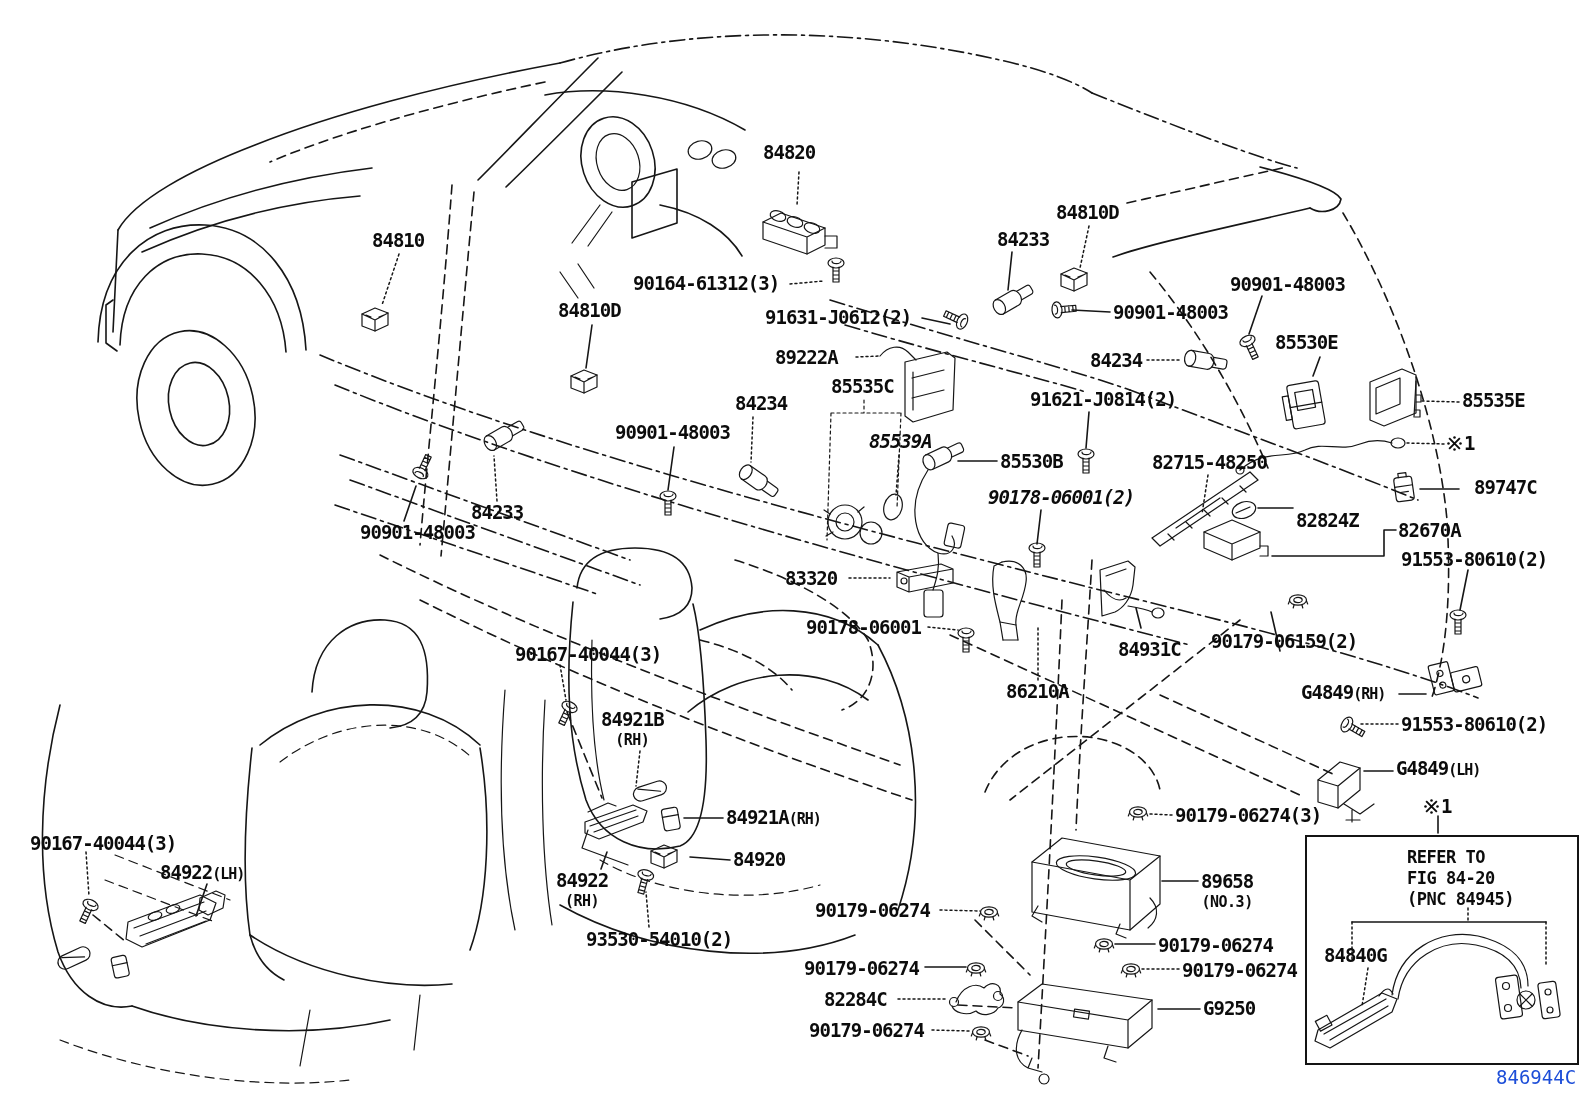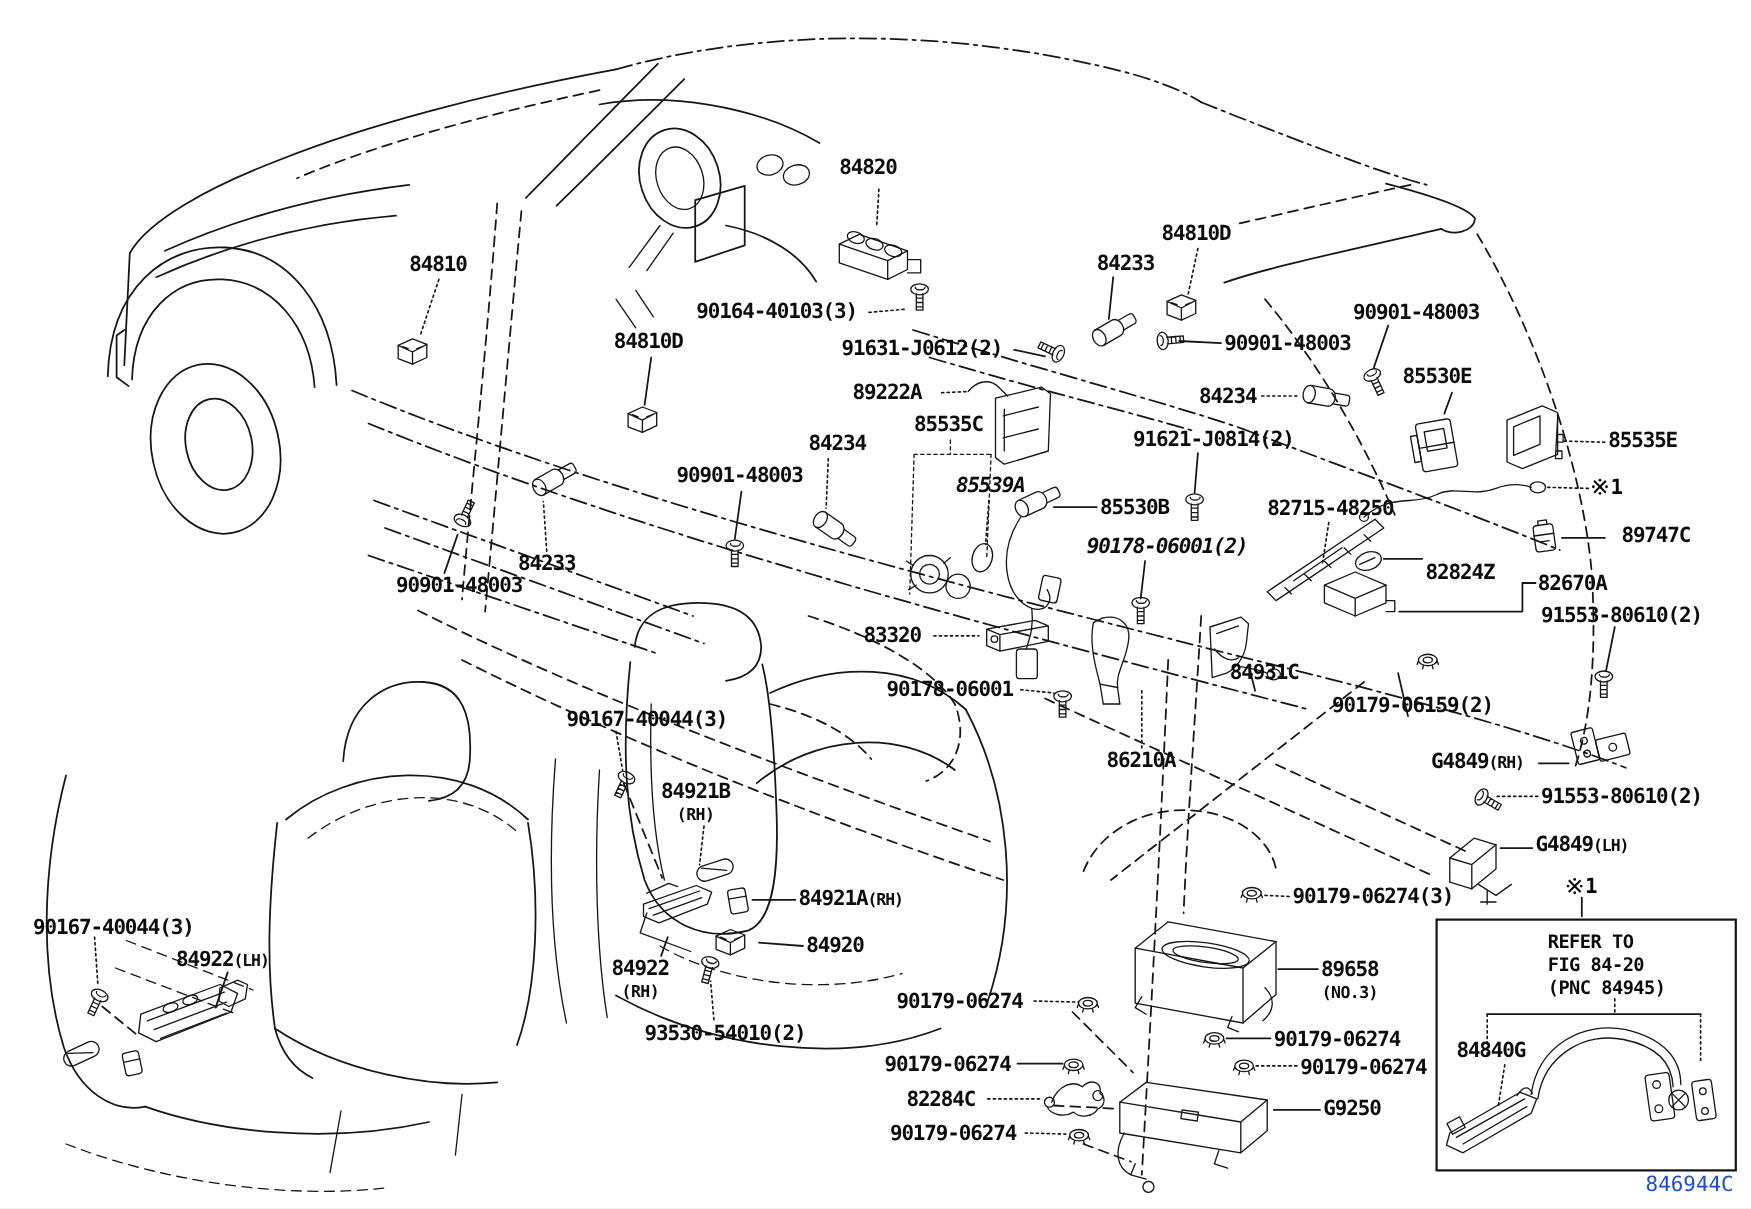--- a/index.html
+++ b/index.html
@@ -410,21 +410,21 @@
     <span>FIG 84-20</span><br>
     <span>(PNC 84945)</span></div>
 </div>
 
 <div id="labels">
       <div class="pl" style="left: 763px; top: 143px;"><span>84820</span></div>
       <div class="pl" style="left: 1056px; top: 203px;"><span>84810D</span></div>
       <div class="pl" style="left: 997px; top: 230px;"><span>84233</span></div>
       <div class="pl" style="left: 1230px; top: 275px;"><span>90901-48003</span></div>
       <div class="pl" style="left: 372px; top: 231px;"><span>84810</span></div>
-      <div class="pl" style="left: 633px; top: 274px;"><span>90164-40103(3)</span></div>
+      <div class="pl" style="left: 633px; top: 274px;"><span>90164-61312(3)</span></div>
       <div class="pl" style="left: 765px; top: 308px;"><span>91631-J0612(2)</span></div>
       <div class="pl" style="left: 558px; top: 301px;"><span>84810D</span></div>
       <div class="pl" style="left: 1113px; top: 303px;"><span>90901-48003</span></div>
       <div class="pl" style="left: 775px; top: 348px;"><span>89222A</span></div>
       <div class="pl" style="left: 831px; top: 377px;"><span>85535C</span></div>
       <div class="pl" style="left: 1090px; top: 351px;"><span>84234</span></div>
       <div class="pl" style="left: 1275px; top: 333px;"><span>85530E</span></div>
       <div class="pl" style="left: 1462px; top: 391px;"><span>85535E</span></div>
       <div class="pl" style="left: 735px; top: 394px;"><span>84234</span></div>
       <div class="pl" style="left: 615px; top: 423px;"><span>90901-48003</span></div>
@@ -441,21 +441,21 @@
         </svg><span>1</span></div>
       <div class="pl" style="left: 988px; top: 488px; font-style: italic;"><span>90178-06001(2)</span></div>
       <div class="pl" style="left: 1462px; top: 478px; margin-left: 12px;"><span>89747C</span></div>
       <div class="pl" style="left: 1296px; top: 499px; margin-top: 12px;"><span>82824Z</span></div>
       <div class="pl" style="left: 1398px; top: 521px;"><span>82670A</span></div>
       <div class="pl" style="left: 471px; top: 503px;"><span>84233</span></div>
       <div class="pl" style="left: 360px; top: 523px;"><span>90901-48003</span></div>
       <div class="pl" style="left: 1401px; top: 550px;"><span>91553-80610(2)</span></div>
       <div class="pl" style="left: 785px; top: 569px;"><span>83320</span></div>
       <div class="pl" style="left: 806px; top: 618px;"><span>90178-06001</span></div>
-      <div class="pl" style="left: 1118px; top: 602px;"><span>84931C</span></div>
+      <div class="pl" style="left: 1118px; top: 640px;"><span>84931C</span></div>
       <div class="pl" style="left: 1211px; top: 632px;"><span>90179-06159(2)</span></div>
       <div class="pl" style="left: 1006px; top: 682px;"><span>86210A</span></div>
       <div class="pl" style="left: 1301px; top: 683px;"><span>G4849</span><span class="n">(RH)</span></div>
       <div class="pl" style="left: 515px; top: 645px;"><span>90167-40044(3)</span></div>
       <div class="pl" style="left: 1401px; top: 715px;"><span>91553-80610(2)</span></div>
       <div class="pl" style="left: 601px; top: 710px;"><span>84921B</span><span class="sub">(RH)</span></div>
       <div class="pl" style="left: 1396px; top: 759px;"><span>G4849</span><span class="n">(LH)</span></div>
       <div class="pl" style="left: 726px; top: 808px;"><span>84921A</span><span class="n">(RH)</span></div>
       <div class="pl" style="left: 733px; top: 850px;"><span>84920</span></div>
       <div class="pl" style="left: 556px; top: 871px;"><span>84922</span><span class="sub">(RH)</span></div>

